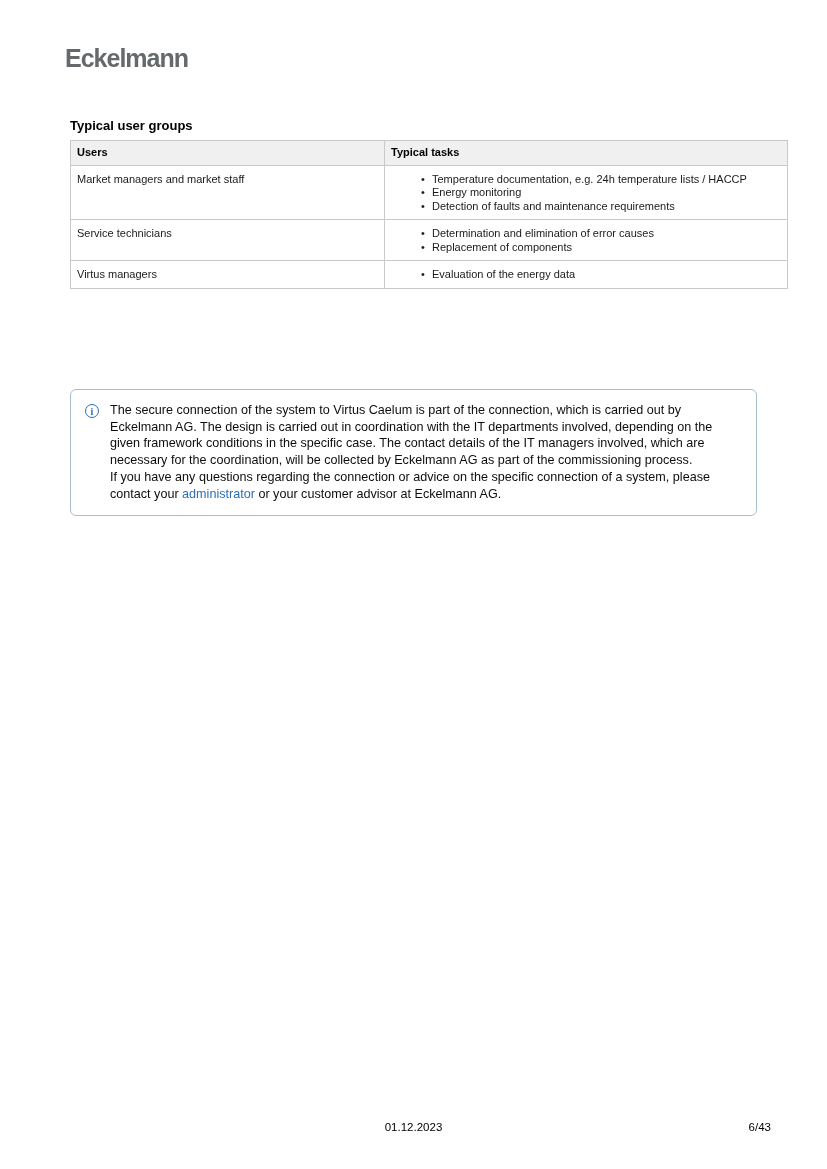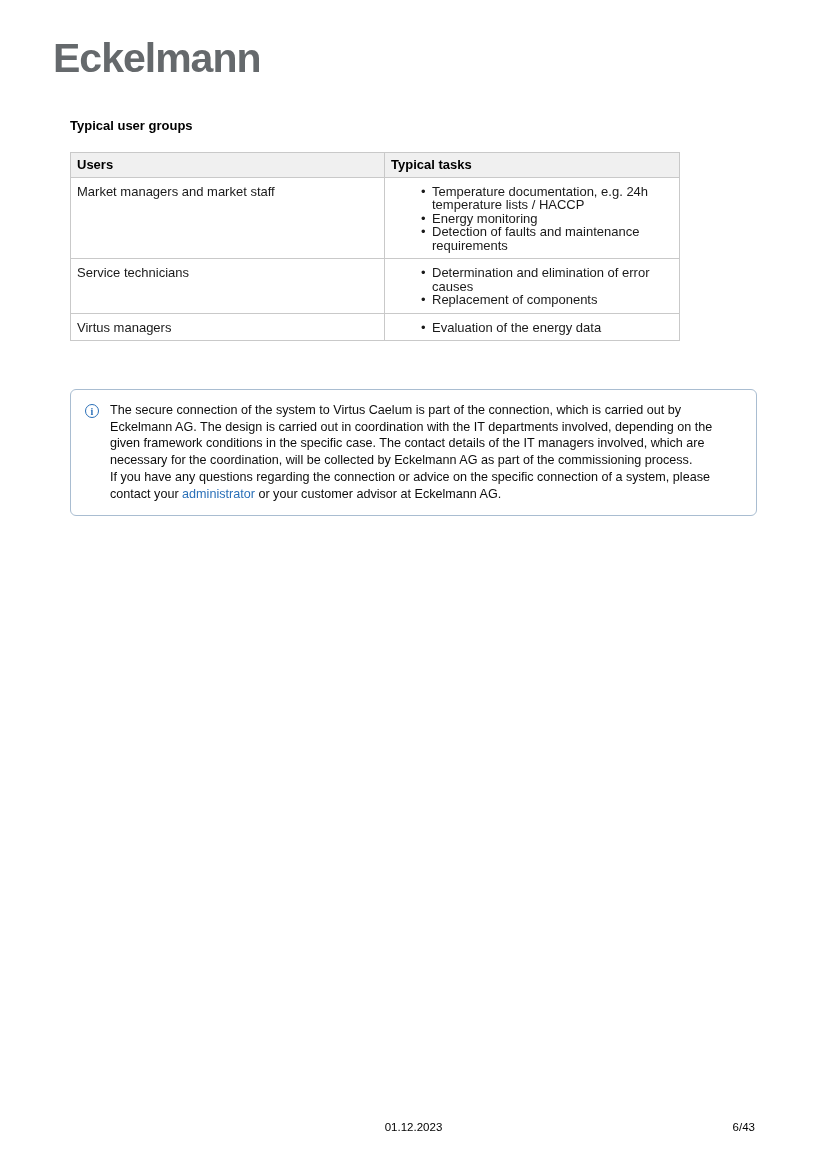--- a/index.html
+++ b/index.html
@@ -8,39 +8,38 @@
     width: 827px; height: 1169px;
     background: #ffffff;
     font-family: "Liberation Sans", sans-serif;
     color: #1a1a1a;
     position: relative;
     overflow: hidden;
   }
 
   
   .logo {
-    position: absolute; left: 53px; top: 42px;
-    font-size: 41px; font-weight: 700; letter-spacing: -1px;
+    position: absolute; left: 65px; top: 42px;
+    font-size: 25px; font-weight: 700; letter-spacing: -1px;
     color: #65696c; line-height: 33px;
   }
 
   
   .section-title {
     position: absolute; left: 70px; top: 118px;
     font-size: 13px; font-weight: 700; color: #000;
   }
 
   
   .table-wrap { position: absolute; left: 70px; top: 140px; }
   table.user-groups {
     border-collapse: collapse;
-    width: 610px;
-    font-size: 13px;
+    width: 718px;
+    font-size: 11px;
     line-height: 13.5px;
-    margin-top: 12px;
   }
   table.user-groups th, table.user-groups td {
     border: 1px solid #c9c9c9;
     text-align: left;
     vertical-align: top;
   }
   table.user-groups th {
     background: #f0f0f0;
     font-weight: 700;
     padding: 5px 6px 5px 6px;
@@ -84,21 +83,21 @@
   }
   .note-text p { margin: 0; }
   .inline-link { color: #2a70b8; text-decoration: none; cursor: pointer; }
 
   
   .footer-date {
     position: absolute; top: 1121px; left: 0; width: 100%;
     text-align: center; font-size: 11.5px; color: #000;
   }
   .footer-page {
-    position: absolute; top: 1121px; right: 72px;
+    position: absolute; top: 1121px; right: 56px;
     font-size: 11.5px; color: #000;
   }
 </style>
 </head>
 <body>
 
 <div class="logo">Eckelmann</div>
 
 <div class="section-title">Typical user groups</div>
 

